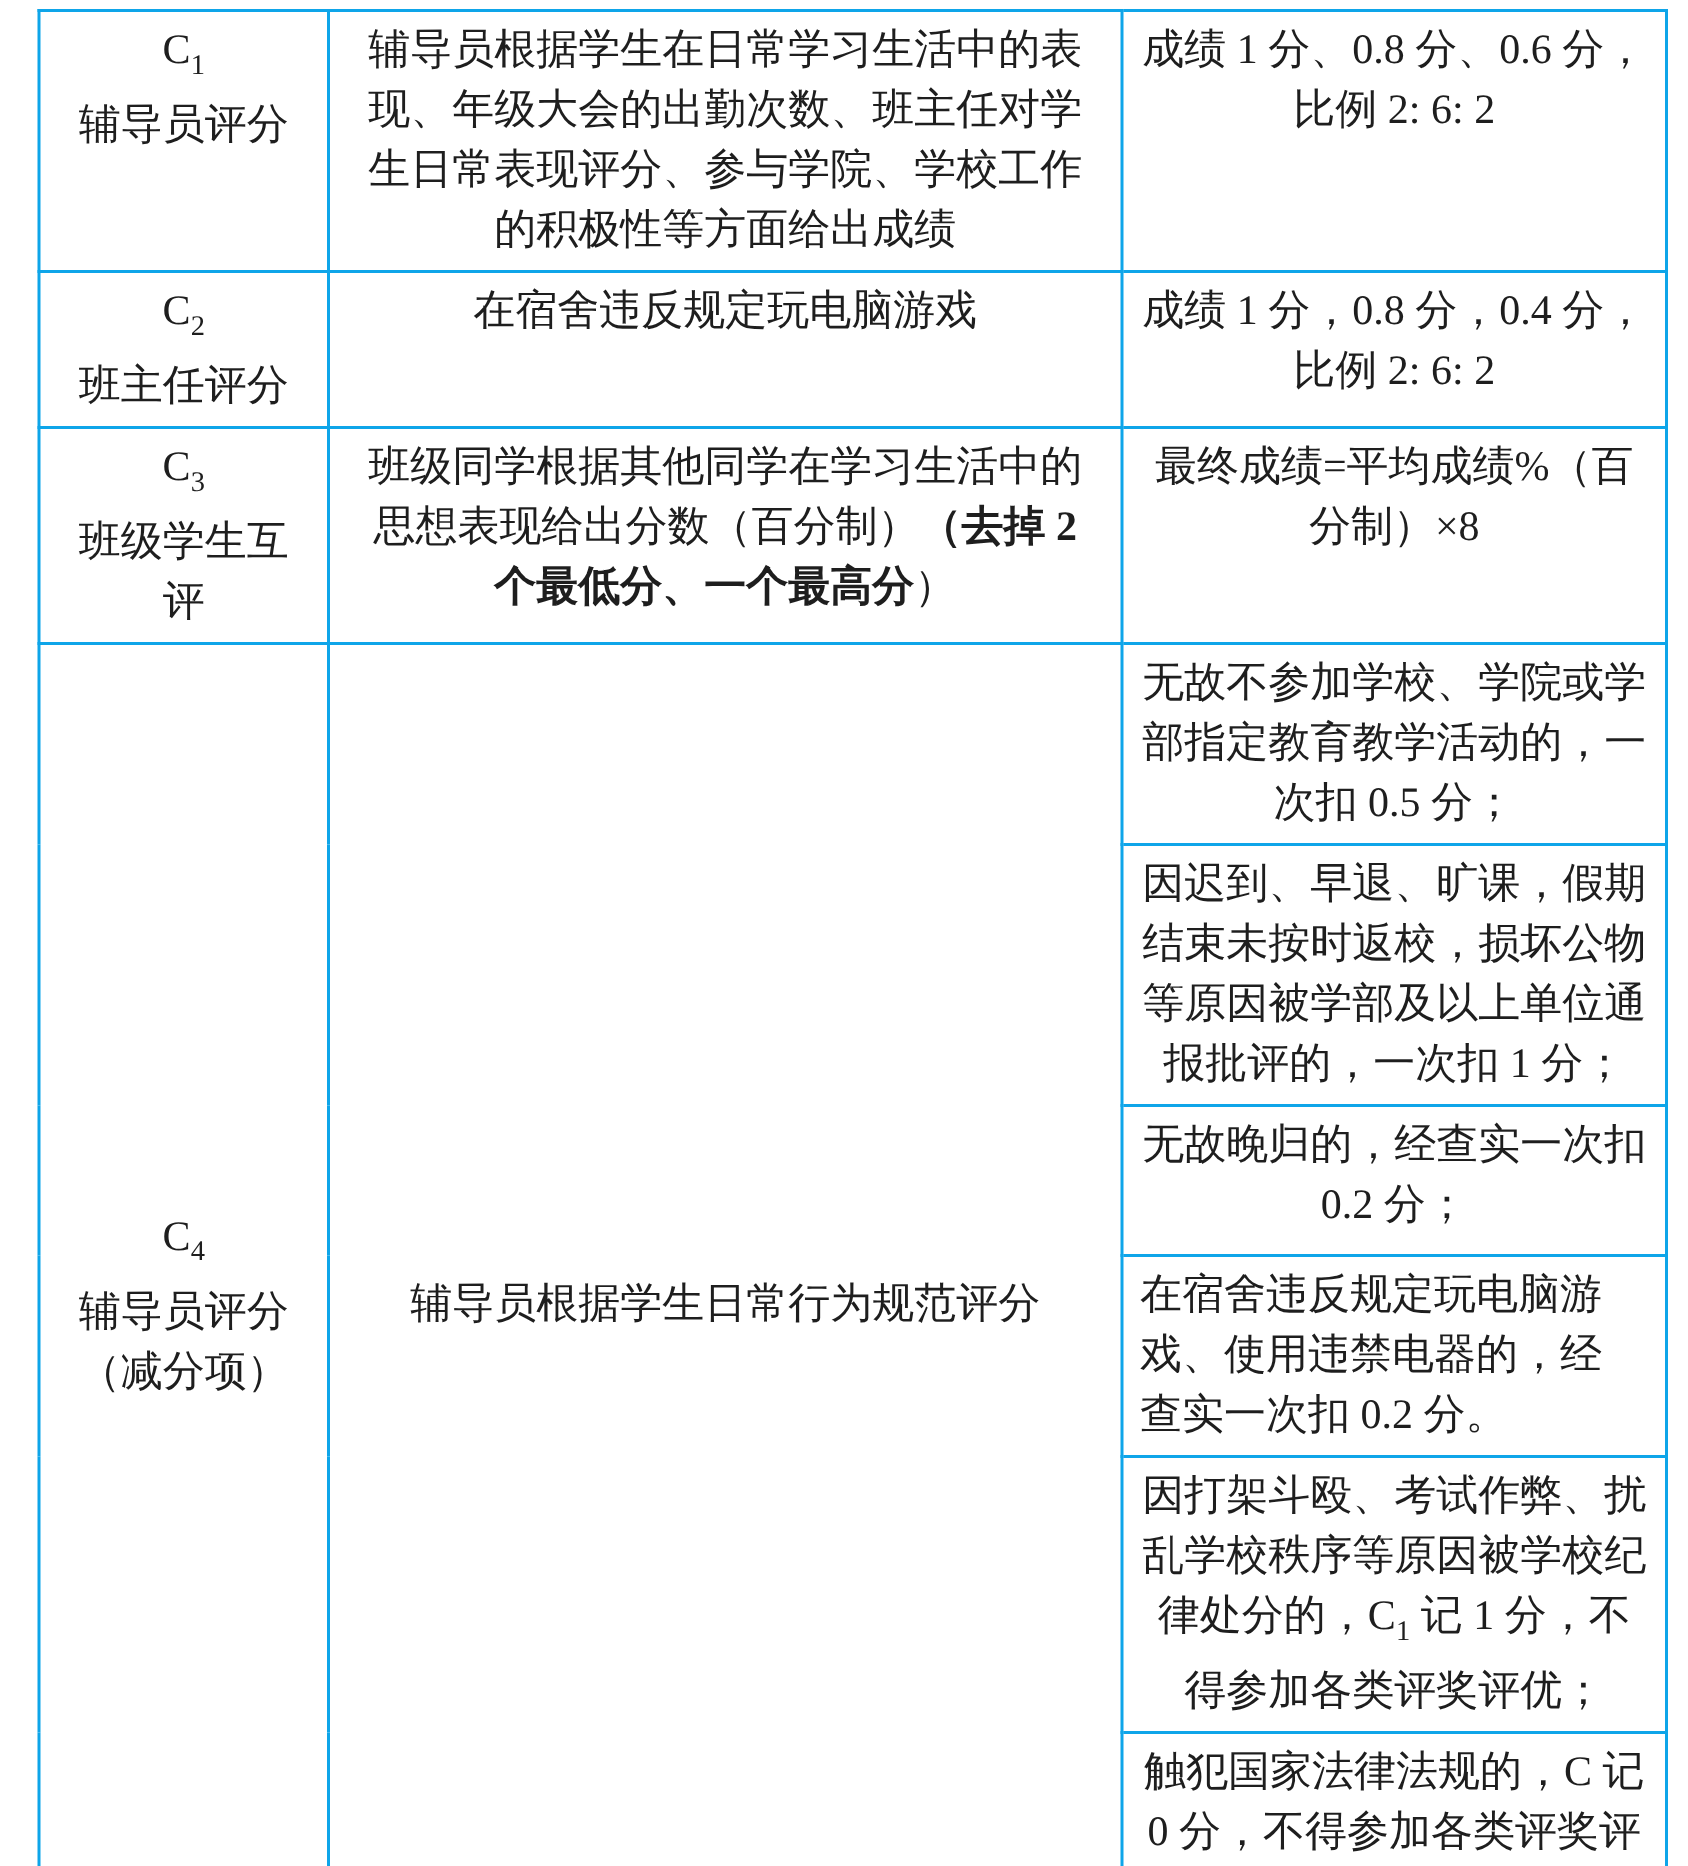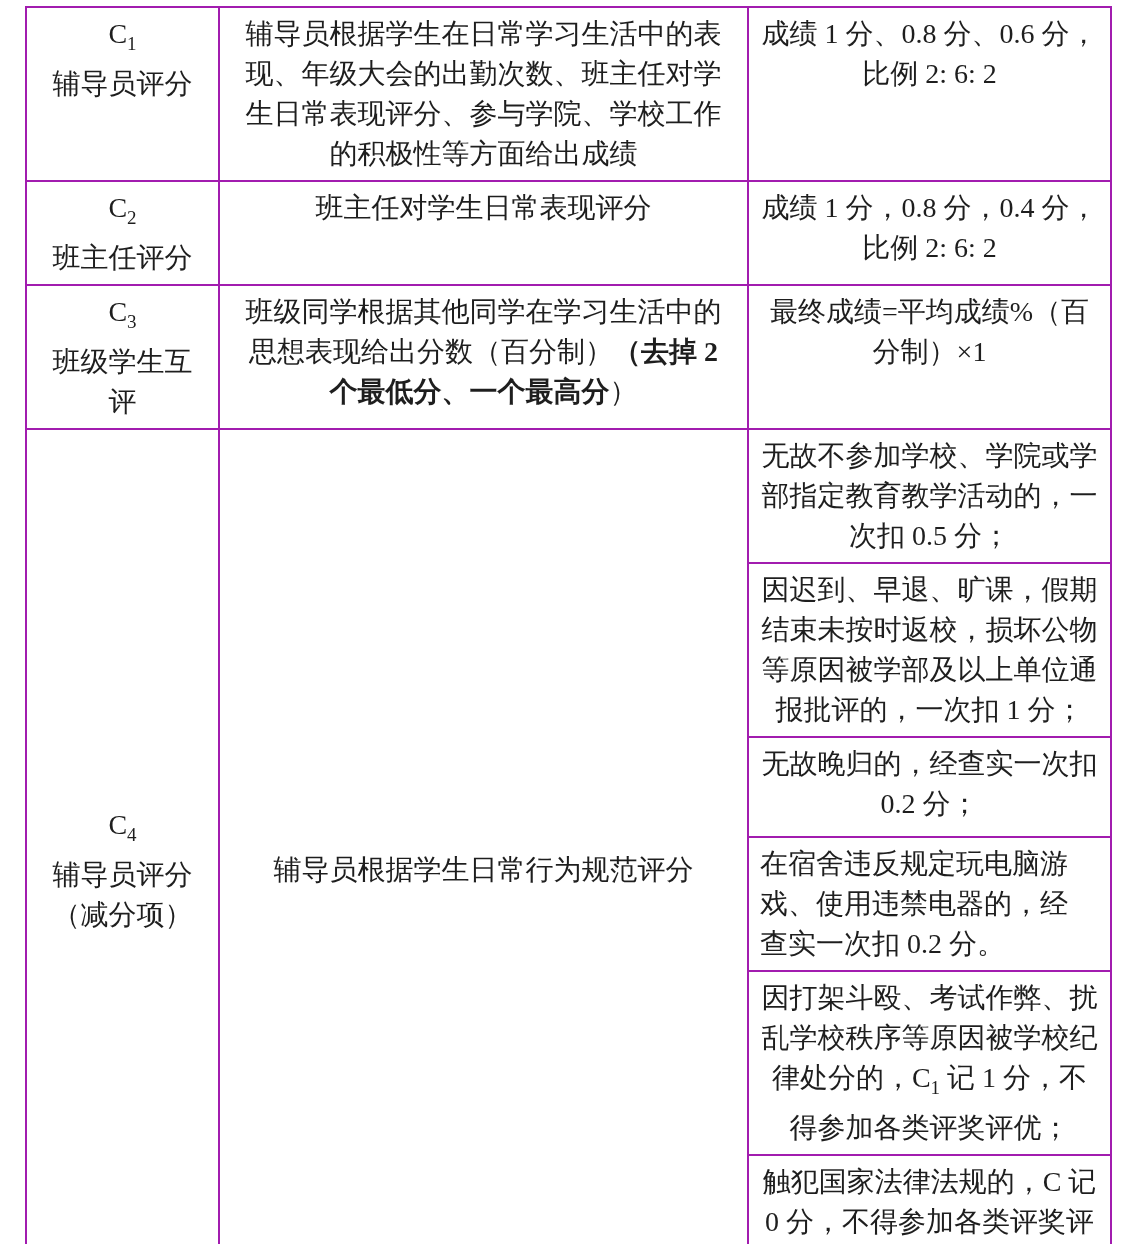--- a/index.html
+++ b/index.html
@@ -20,21 +20,21 @@
     left: 25px;
     top: 6px;
     width: 1085px;
     border-collapse: collapse;
     table-layout: fixed;
   }
   col.col-code  { width: 193px; }
   col.col-desc  { width: 529px; }
   col.col-score { width: 363px; }
   td.cell {
-    border: 2px solid #a21caf;
+    border: 2px solid #0ea5e9;
     box-sizing: border-box;
     font-size: 28px;
     line-height: 40px;
     padding: 6px 12px;
     vertical-align: top;
     text-align: center;
     overflow: hidden;
     margin-top: 45px;
   }
   td.left-align { text-align: left; padding-left: 11px; padding-right: 21px; }
@@ -73,31 +73,31 @@
         </td>
         <td class="cell">辅导员根据学生在日常学习生活中的表现、年级大会的出勤次数、班主任对学生日常表现评分、参与学院、学校工作的积极性等方面给出成绩</td>
         <td class="cell">成绩 1 分、0.8 分、0.6 分，比例 2: 6: 2</td>
       </tr>
 
       <tr class="r2">
         <td class="cell">
           <div><span>C</span><span class="subscript">2</span></div>
           <div>班主任评分</div>
         </td>
-        <td class="cell">班主任对学生日常表现评分</td>
+        <td class="cell">在宿舍违反规定玩电脑游戏</td>
         <td class="cell">成绩 1 分，0.8 分，0.4 分，比例 2: 6: 2</td>
       </tr>
 
       <tr class="r3">
         <td class="cell">
           <div><span>C</span><span class="subscript">3</span></div>
           <div>班级学生互评</div>
         </td>
         <td class="cell"><span>班级同学根据其他同学在学习生活中的思想表现给出分数（百分制）</span><span class="bold-seg">（去掉 2 个最低分、一个最高分</span><span>）</span></td>
-        <td class="cell">最终成绩=平均成绩%（百分制）×1</td>
+        <td class="cell">最终成绩=平均成绩%（百分制）×8</td>
       </tr>
 
       <tr class="r4a">
         <td class="cell vmid" rowspan="6">
           <div><span>C</span><span class="subscript">4</span></div>
           <div>辅导员评分</div>
           <div>（减分项）</div>
         </td>
         <td class="cell vmid" rowspan="6">辅导员根据学生日常行为规范评分</td>
         <td class="cell">无故不参加学校、学院或学部指定教育教学活动的，一次扣 0.5 分；</td>

